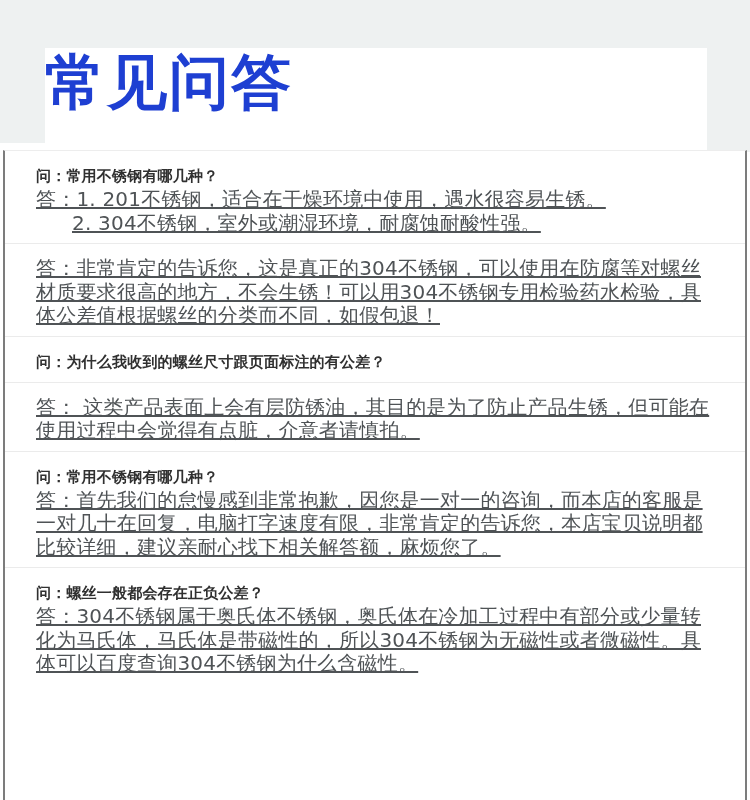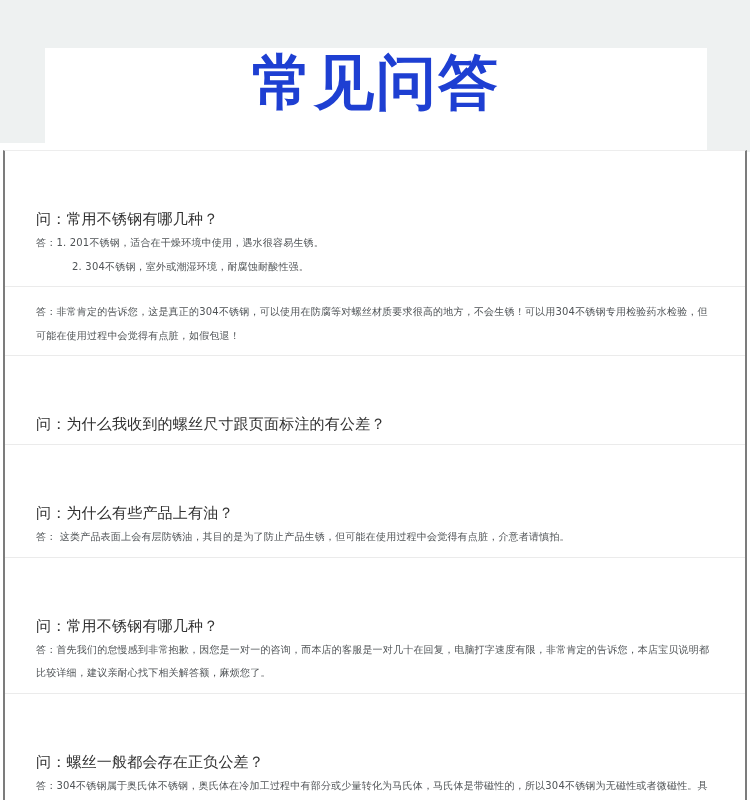--- a/index.html
+++ b/index.html
@@ -8,43 +8,43 @@
     background:#ffffff;
     font-family:"DejaVu Sans", sans-serif;
     position:relative;
     overflow:hidden;
   }
   .top-band   { position:absolute; left:0; top:0; width:750px; height:48px; background:#eef1f1; }
   .left-strip { position:absolute; left:0; top:48px; width:45px; height:95px; background:#eef1f1; }
   .right-strip{ position:absolute; left:707px; top:48px; width:43px; height:104px; background:#eef1f1; }
   .title-card {
     position:absolute; left:45px; top:48px; width:662px; height:102px;
-    background:#ffffff; text-align:center;
+    background:#ffffff; 
   }
   .page-title {
     font-size:60px; font-weight:bold; color:#1e3fd2;
     line-height:62px; margin-top:3px; letter-spacing:2px;
   }
   .content {
     position:absolute; left:3px; top:150px; width:744px; height:650px;
     background:#ffffff;
     border-left:2px solid #7c7c7c;
     border-right:2px solid #7c7c7c;
     border-top:1px solid #ededed;
     box-sizing:border-box;
   }
   .faq-section { padding:13px 28px 8px 31px; border-top:1px solid #ebebeb; }
   .faq-section.first { border-top:none; }
   .q-line {
-    font-size:15px; font-weight:normal; color:#303030;
-    line-height:24px; letter-spacing:0.2px;margin-top:43px;
+    font-size:15px; font-weight:bold; color:#303030;
+    line-height:24px; letter-spacing:0.2px;
   }
   .a-line {
-    font-size:10px; color:#4f5356;
-    line-height:23.5px; letter-spacing:0.2px;
+    font-size:20px; color:#4f5356;
+    line-height:23.5px; letter-spacing:0.2px;text-decoration:underline;
   }
   .a-indent { padding-left:36px; }
 </style>
 </head>
 <body>
 
 <div class="top-band"></div>
 <div class="left-strip"></div>
 <div class="right-strip"></div>
 
@@ -54,29 +54,28 @@
 
 <div class="content">
 
   <div class="faq-section first">
     <div class="q-line">问：常用不锈钢有哪几种？</div>
     <div class="a-line">答：1. 201不锈钢，适合在干燥环境中使用，遇水很容易生锈。</div>
     <div class="a-line a-indent">2. 304不锈钢，室外或潮湿环境，耐腐蚀耐酸性强。</div>
   </div>
 
   <div class="faq-section">
-    <div class="a-line">答：非常肯定的告诉您，这是真正的304不锈钢，可以使用在防腐等对螺丝材质要求很高的地方，不会生锈！可以用304不锈钢专用检验药水检验，但可能在使用过程中会觉得有点脏，如假包退！</div>
+    <div class="a-line">答：非常肯定的告诉您，这是真正的304不锈钢，可以使用在防腐等对螺丝材质要求很高的地方，不会生锈！可以用304不锈钢专用检验药水检验，具体公差值根据螺丝的分类而不同，如假包退！</div>
   </div>
 
   <div class="faq-section">
     <div class="q-line">问：为什么我收到的螺丝尺寸跟页面标注的有公差？</div>
   </div>
 
   <div class="faq-section">
-    <div class="q-line">问：为什么有些产品上有油？</div>
     <div class="a-line">答： 这类产品表面上会有层防锈油，其目的是为了防止产品生锈，但可能在使用过程中会觉得有点脏，介意者请慎拍。</div>
   </div>
 
   <div class="faq-section">
     <div class="q-line">问：常用不锈钢有哪几种？</div>
     <div class="a-line">答：首先我们的怠慢感到非常抱歉，因您是一对一的咨询，而本店的客服是一对几十在回复，电脑打字速度有限，非常肯定的告诉您，本店宝贝说明都比较详细，建议亲耐心找下相关解答额，麻烦您了。</div>
   </div>
 
   <div class="faq-section">
     <div class="q-line">问：螺丝一般都会存在正负公差？</div>

